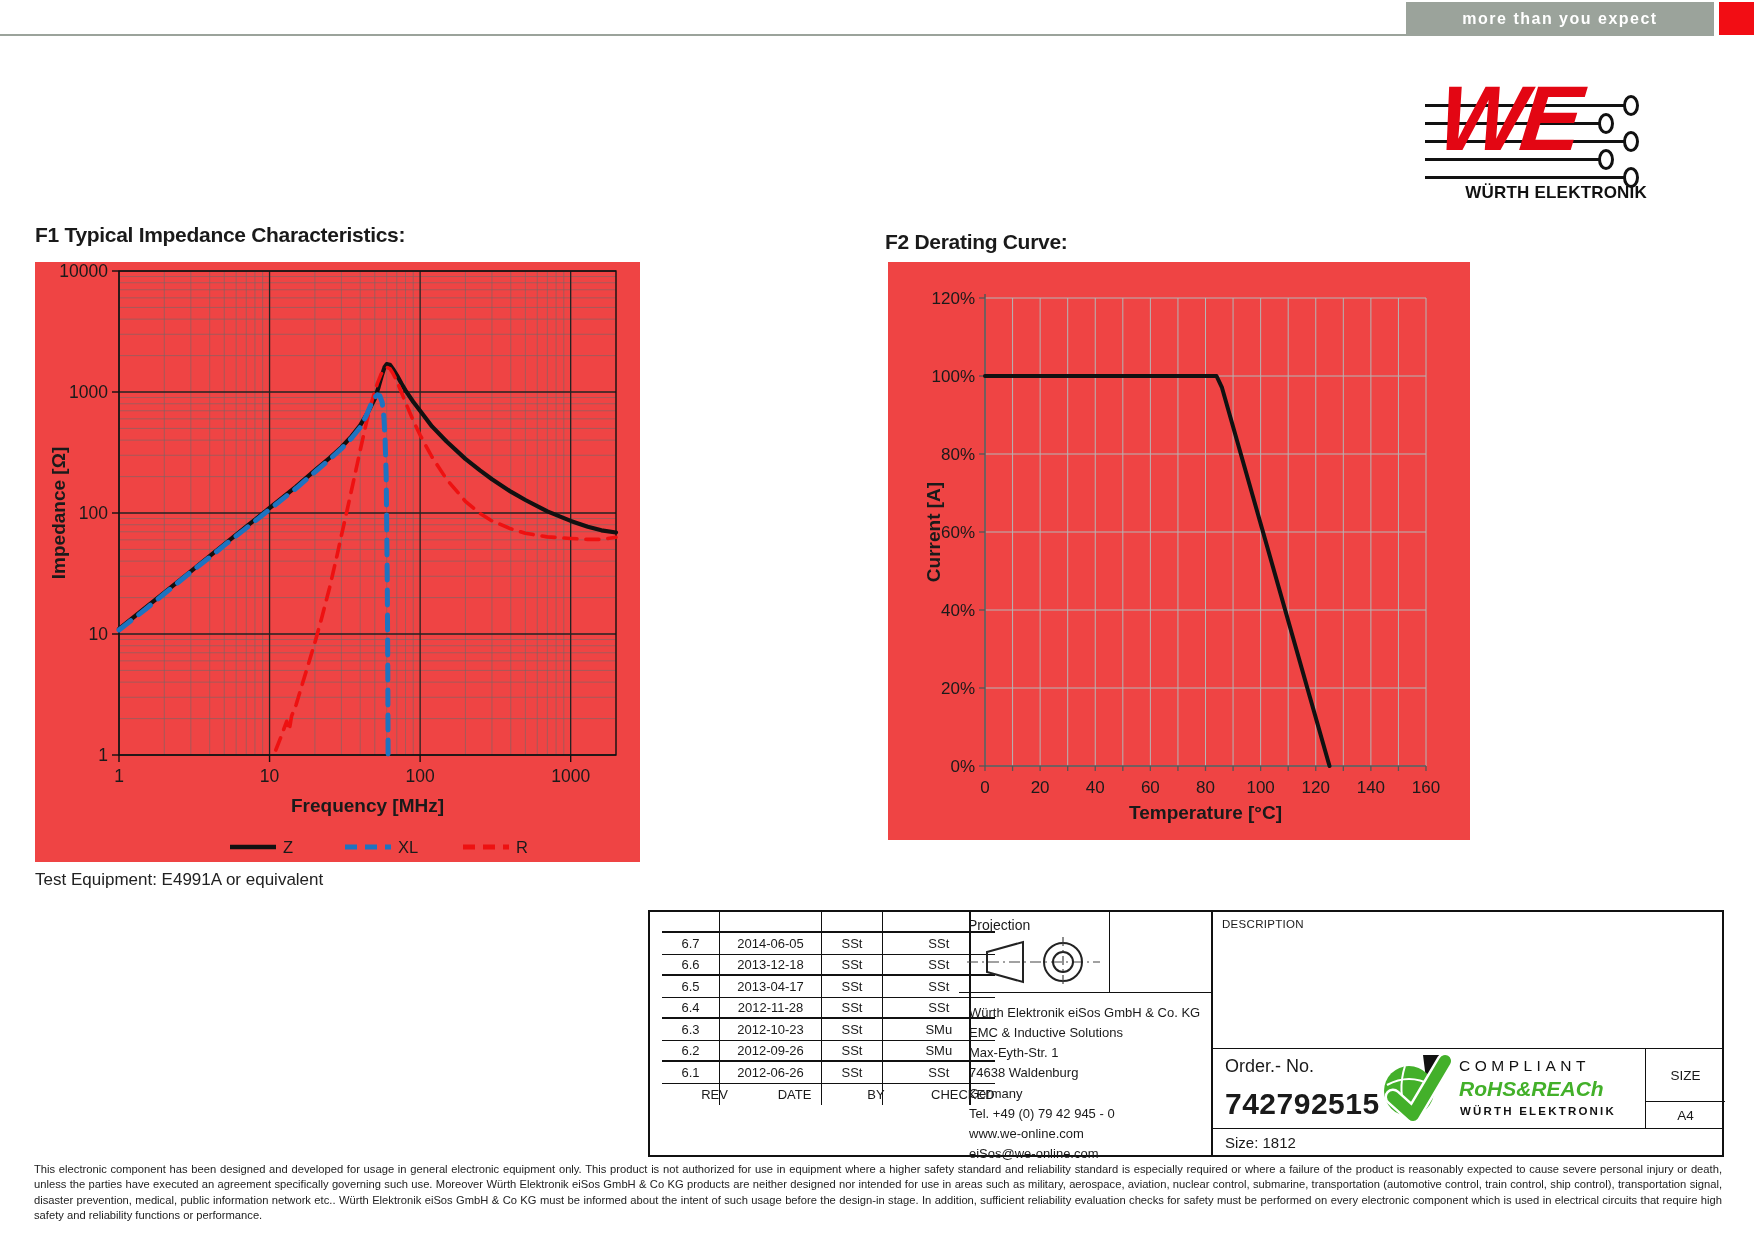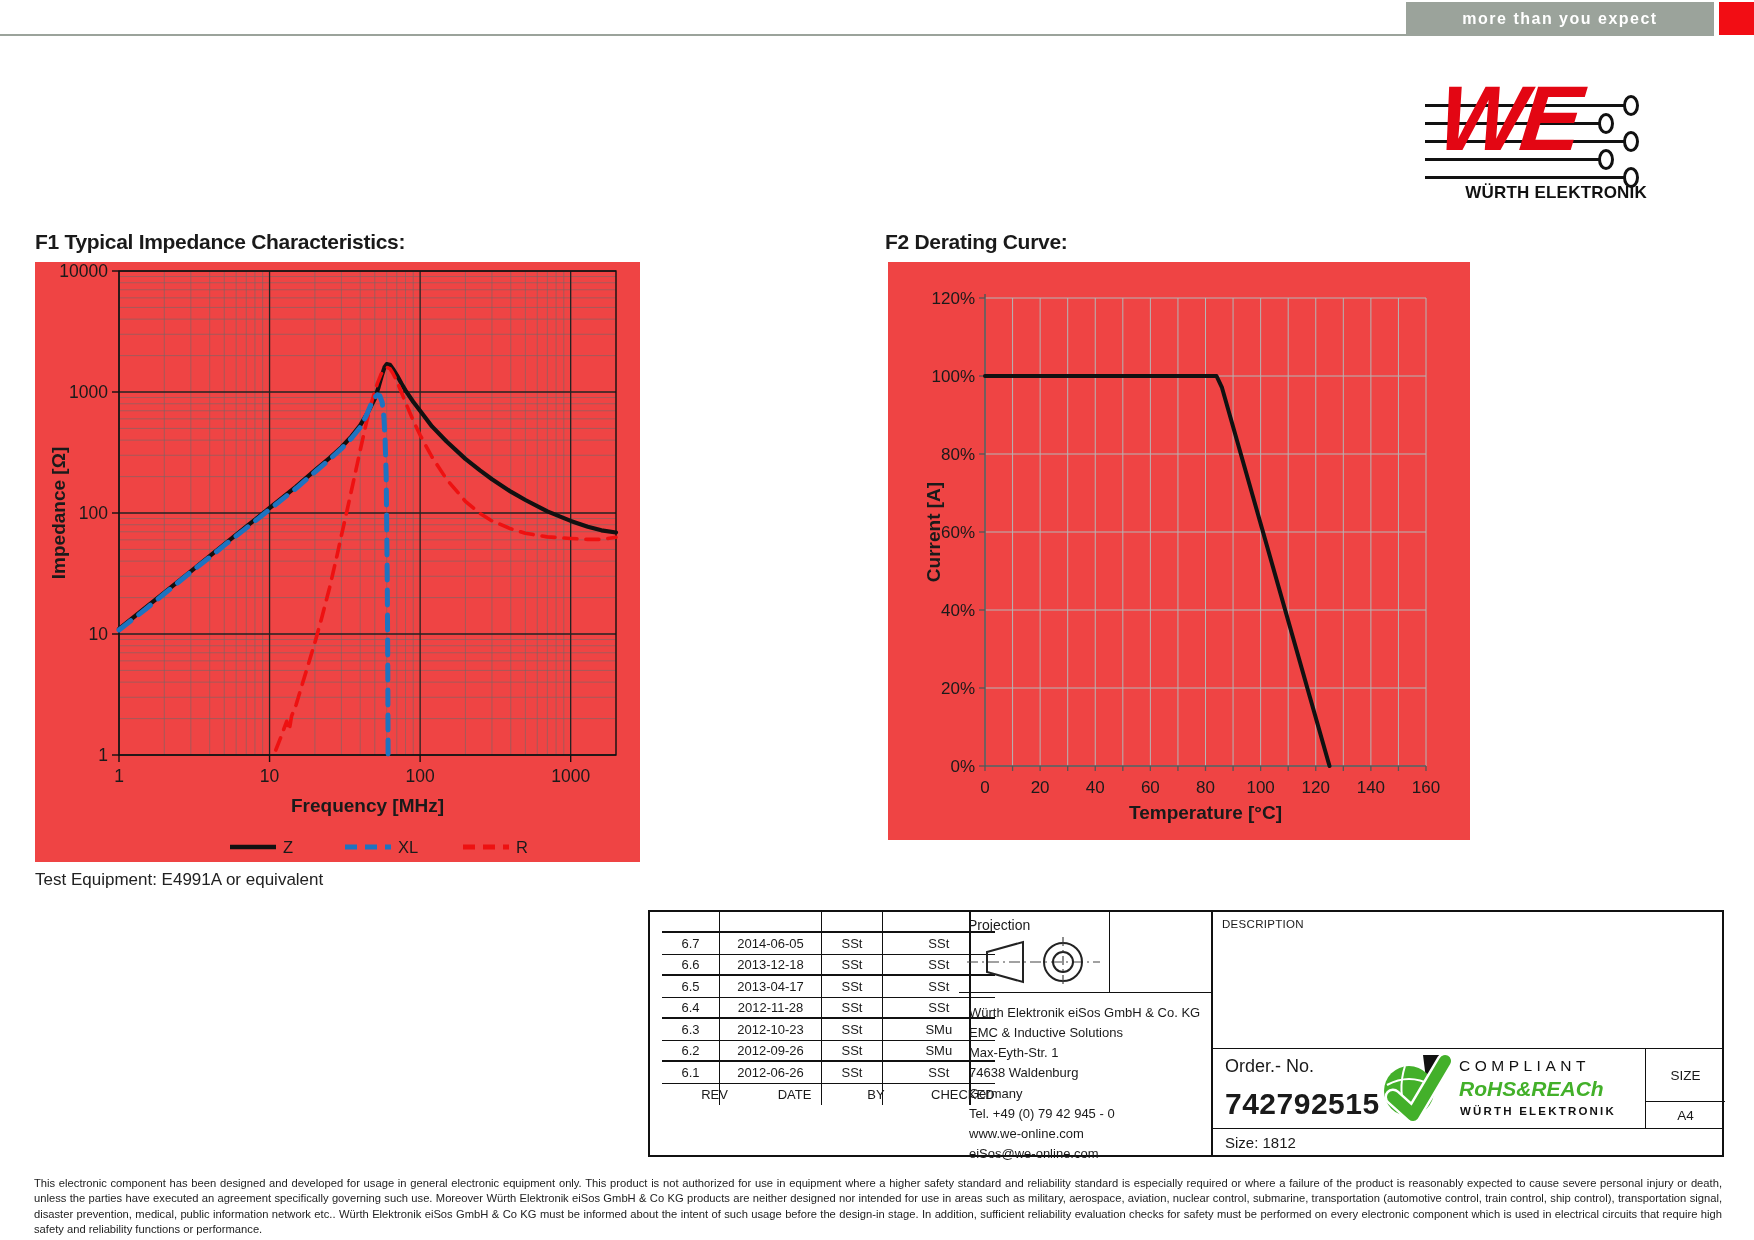--- a/index.html
+++ b/index.html
@@ -58,21 +58,21 @@
            box-sizing:border-box;}
   .sizelabel{position:absolute;left:0;top:0;width:79px;height:53px;border-bottom:1px solid #111;
              box-sizing:border-box;display:flex;align-items:center;justify-content:center;font-size:13.5px;}
   .papersize{position:absolute;left:0;top:53px;width:79px;height:27px;display:flex;align-items:center;
              justify-content:center;font-size:13.5px;}
   .rohs{position:absolute;left:166px;top:4px;width:264px;height:72px;}
   .sizerow{position:absolute;left:0;top:217px;width:426px;height:26px;display:flex;align-items:center;}
   .sizerow span{margin-left:12px;font-size:15px;}
   
   .disclaimer{position:absolute;left:34px;top:1162px;width:1688px;font-size:11.2px;line-height:1.38;
-              color:#222;text-align:justify;margin-top:14px;}
+              color:#222;text-align:justify;}
 </style>
 </head>
 <body>
 
 <div class="page">
 
   <div class="banner">
     <span>more than you expect</span>
   </div>
   <div class="redsq"></div>
@@ -86,21 +86,21 @@
     <div class="ln" style="top:94px;width:206px;"></div>
     <div class="we">WE</div>
     <div class="node" style="left:198px;top:13px;"></div>
     <div class="node" style="left:173px;top:31px;"></div>
     <div class="node" style="left:198px;top:49px;"></div>
     <div class="node" style="left:173px;top:67px;"></div>
     <div class="node" style="left:198px;top:85px;"></div>
     <div class="brand">WÜRTH ELEKTRONIK</div>
   </div>
 
-  <div class="chart-title" style="left:35px;top:230px;">F1 Typical Impedance Characteristics:</div>
+  <div class="chart-title" style="left:35px;top:223px;">F1 Typical Impedance Characteristics:</div>
   <div class="chartbox" style="left:35px;top:262px;width:605px;height:600px;">
     <svg id="f1-svg" width="605" height="600">
         <line x1="129.3227956248562" y1="9" x2="129.3227956248562" y2="493" stroke="#6a6a6a" stroke-width="0.55"></line>
         <line x1="155.83493149324602" y1="9" x2="155.83493149324602" y2="493" stroke="#6a6a6a" stroke-width="0.55"></line>
         <line x1="174.64559124971245" y1="9" x2="174.64559124971245" y2="493" stroke="#6a6a6a" stroke-width="0.55"></line>
         <line x1="189.23627250019172" y1="9" x2="189.23627250019172" y2="493" stroke="#6a6a6a" stroke-width="0.55"></line>
         <line x1="201.15772711810223" y1="9" x2="201.15772711810223" y2="493" stroke="#6a6a6a" stroke-width="0.55"></line>
         <line x1="211.23717337885097" y1="9" x2="211.23717337885097" y2="493" stroke="#6a6a6a" stroke-width="0.55"></line>
         <line x1="219.96838687456867" y1="9" x2="219.96838687456867" y2="493" stroke="#6a6a6a" stroke-width="0.55"></line>
         <line x1="227.669862986492" y1="9" x2="227.669862986492" y2="493" stroke="#6a6a6a" stroke-width="0.55"></line>

